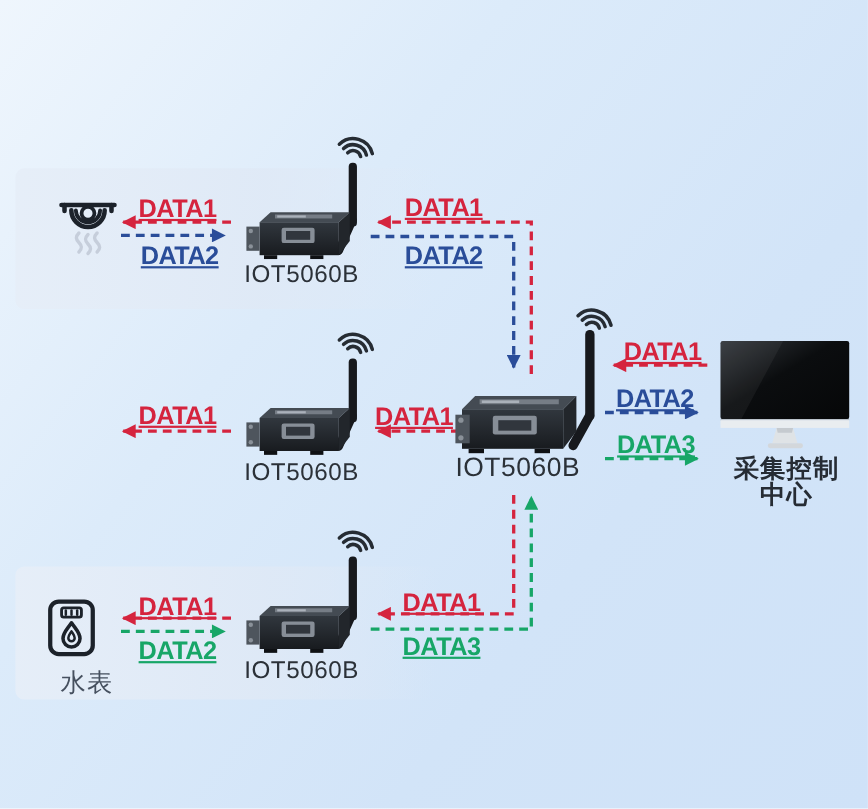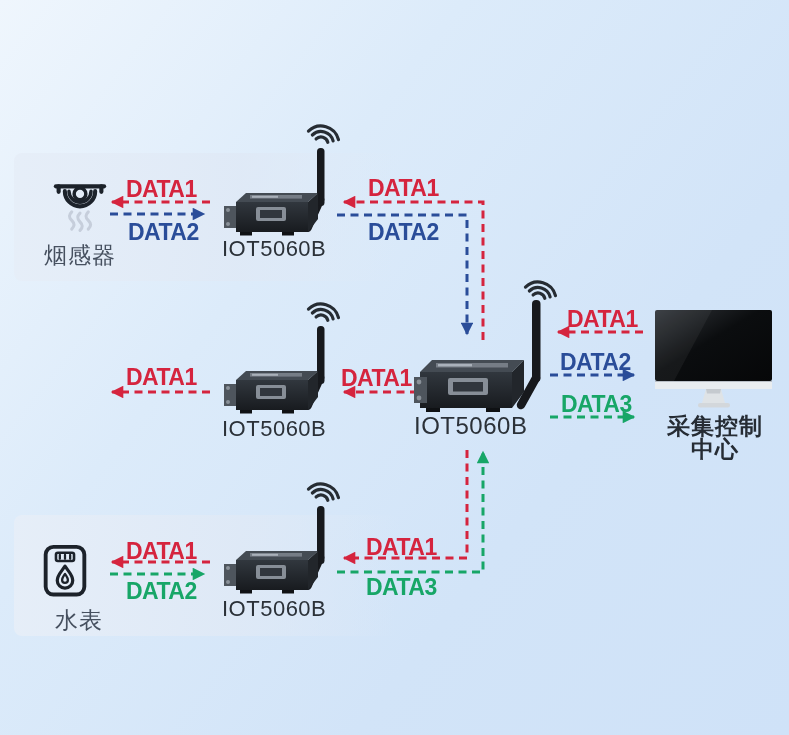--- a/index.html
+++ b/index.html
@@ -17,21 +17,21 @@
   .panel-2{top:334px;height:121px;}
   .panel-3{top:515px;height:121px;}
   .sensor-icon{position:absolute;}
   .sensor-name{
     position:absolute;width:88px;text-align:center;
     font-size:23px;font-weight:500;color:#46505f;letter-spacing:1px;
   }
   .arrows{position:absolute;left:0;top:0;width:789px;height:735px;pointer-events:none;}
   .data-label{
     position:absolute;width:66px;text-align:right;line-height:1;
-    font-size:23px;font-weight:700;letter-spacing:-0.5px;
+    font-size:23px;font-weight:700;letter-spacing:-0.5px;text-decoration:underline;
   }
   .device{position:absolute;}
   .device svg{overflow:visible;display:block;}
   .device-label{
     position:absolute;text-align:left;line-height:1;
     font-size:22px;font-weight:500;color:#2b3138;letter-spacing:0.5px;
   }
   .device-label.hub{font-size:24px;}
   .monitor{position:absolute;left:654px;top:310px;width:120px;height:100px;}
   .center-label{
@@ -53,21 +53,20 @@
         <path d="M23 22 A22 22 0 0 0 67 22" stroke-width="6"></path>
         <path d="M29 22 A16 16 0 0 0 61 22" stroke-width="5"></path>
         <circle cx="45" cy="26" r="8.5" stroke-width="5"></circle>
       </g>
       <g fill="none" stroke="#c6cedb" stroke-width="4.5" stroke-linecap="round">
         <path d="M33 52 c-4.5 4.5 -4.5 8 0 12.5 c4.5 4.5 4.5 8 0 12.5"></path>
         <path d="M45 54 c-4.5 4.5 -4.5 8 0 12.5 c4.5 4.5 4.5 8 0 12.5"></path>
         <path d="M57 52 c-4.5 4.5 -4.5 8 0 12.5 c4.5 4.5 4.5 8 0 12.5"></path>
       </g>
     </svg>
-    <div class="sensor-name" style="left:22px;top:87px">烟感器</div>
   </div>
 
 
   <div class="panel panel-3">
     <svg class="sensor-icon" style="left:29px;top:28px" width="44" height="58" viewBox="0 0 68 90">
       <g fill="none" stroke="#1c222a" stroke-linecap="round" stroke-linejoin="round">
         <rect x="4" y="6" width="60" height="74" rx="12" stroke-width="6"></rect>
         <rect x="20" y="15" width="28" height="13" rx="3" stroke-width="4"></rect>
         <path d="M26 18.5 V24.5" stroke-width="3.5"></path>
         <path d="M34 18.5 V24.5" stroke-width="3.5"></path>

